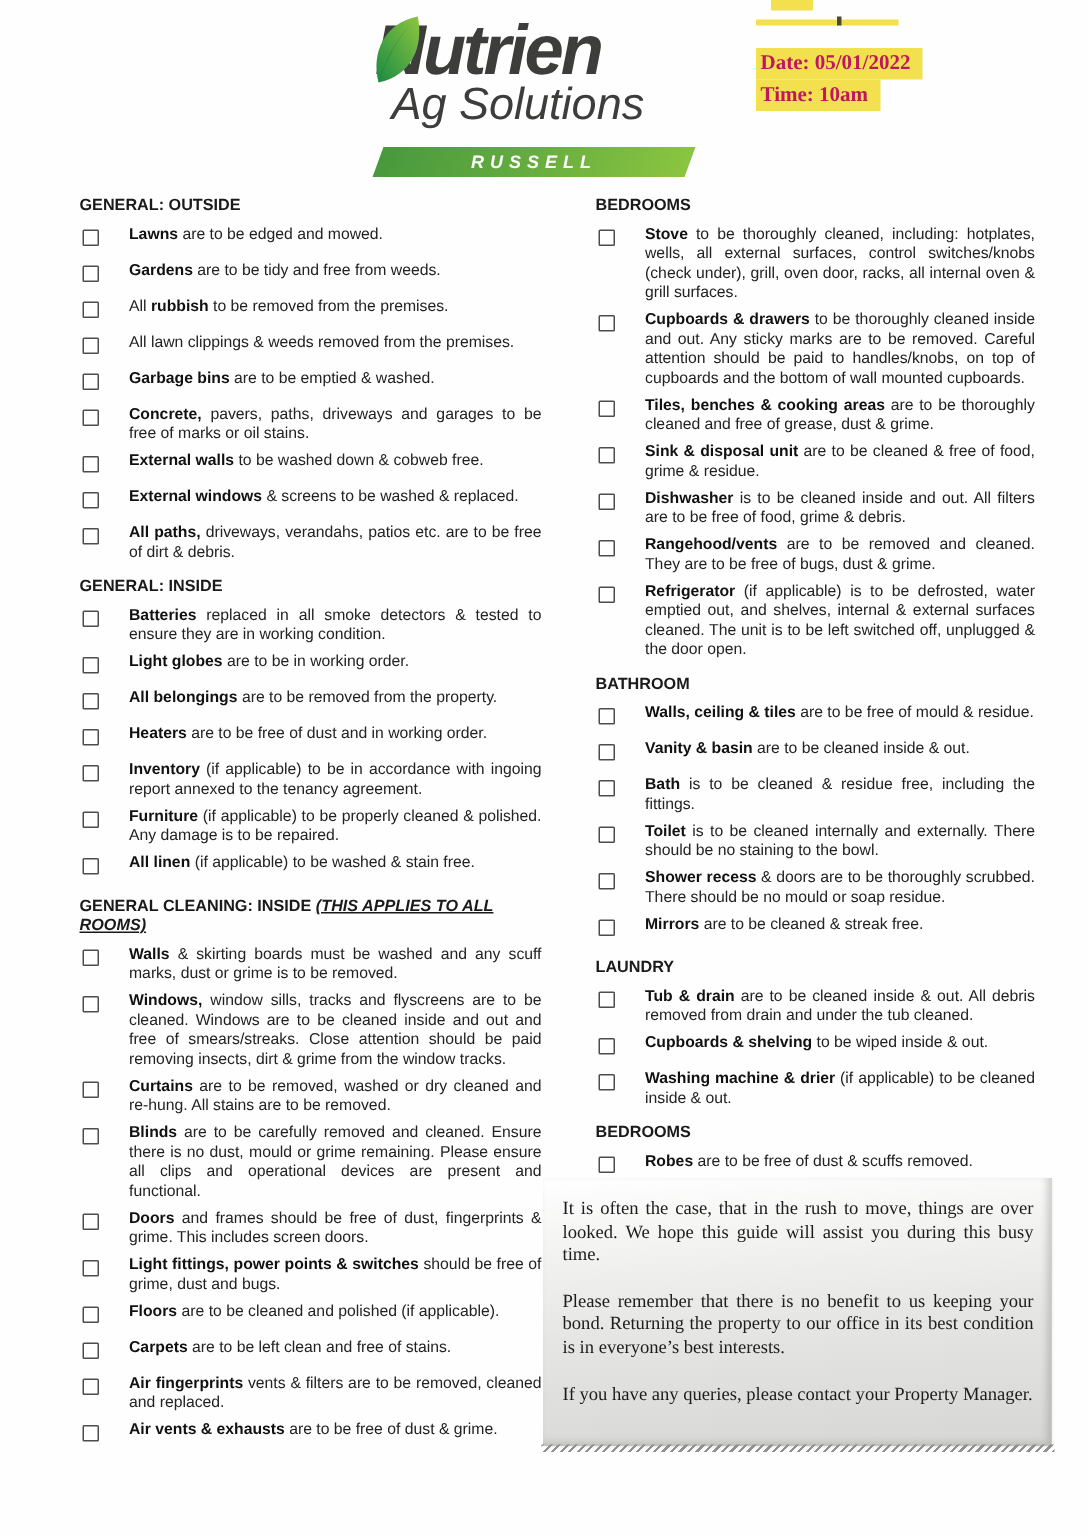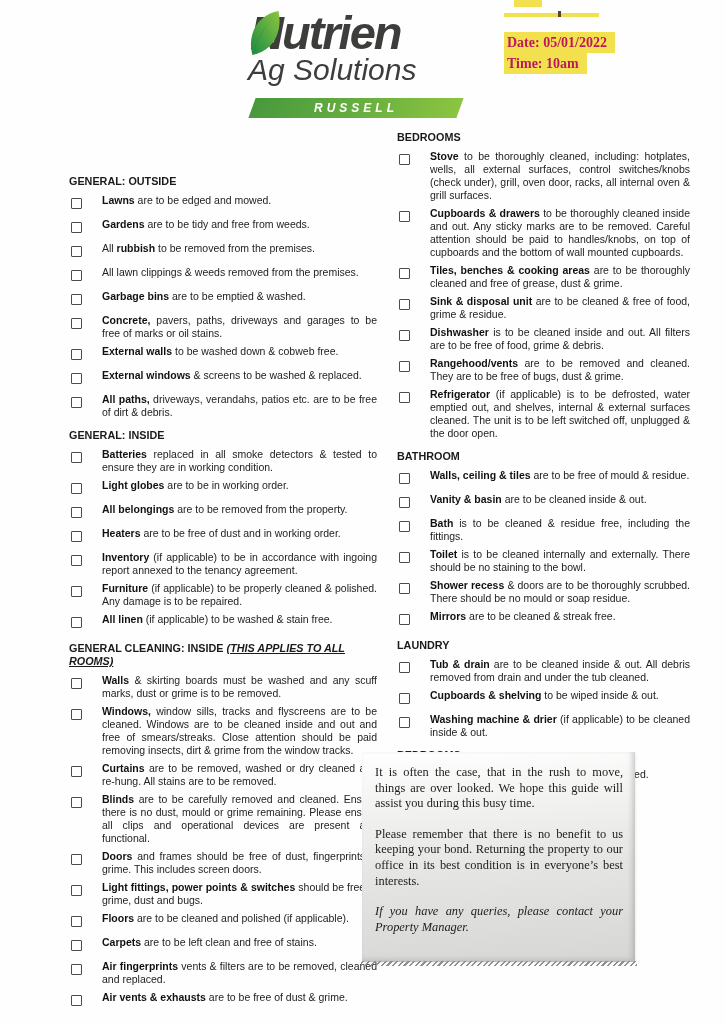--- a/index.html
+++ b/index.html
@@ -11,68 +11,68 @@
   }
   
   .logo-wrap{position:absolute;left:238px;top:8px;width:240px;}
   .brand{
     position:relative;margin-left:12px;
     font-style:italic;font-weight:bold;font-size:47px;line-height:50px;
     letter-spacing:-2px;color:#3d3d3c;
   }
   .leaf{position:absolute;left:-4px;top:2px;width:42px;height:46px;}
   .brand-sub{
-    margin-left:10px;margin-top:-4px;
+    margin-left:23px;margin-top:-4px;
     font-style:italic;font-size:30px;line-height:32px;color:#3d3d3c;
   }
   .banner{
     position:absolute;left:14px;top:90px;width:208px;height:20px;
     transform:skewX(-20deg);
     background:linear-gradient(90deg,#48993d 0%,#63ab3f 45%,#8bc540 100%);
     display:flex;align-items:center;justify-content:center;
   }
   .banner span{
     transform:skewX(20deg);
     font-style:italic;font-weight:bold;font-size:12px;letter-spacing:4px;color:#ffffff;
   }
   
   .mark-top{position:absolute;left:514px;top:0;width:28px;height:7px;background:#f2e04e;}
   .mark-line{position:absolute;left:504px;top:13px;width:95px;height:4px;background:#f2e04e;}
   .mark-tick{position:absolute;left:558px;top:11px;width:3px;height:6px;background:#4a4a38;}
   .datetime{position:absolute;left:504px;top:32px;font-family:"Liberation Serif",serif;font-weight:bold;font-size:14px;line-height:19px;color:#be185d;}
   .datetime .hl{display:table;background:#f2e04e;padding:1px 8px 1px 3px;}
   
   .col{position:absolute;top:124px;}
-  .col-left{left:69px;width:308px;margin-top:44px;}
+  .col-left{left:53px;width:308px;}
   .col-right{left:397px;width:293px;}
   .sec-title{
     font-weight:bold;font-size:10.8px;line-height:13px;color:#1a1a1a;
     margin:10px 0 6px 0;
   }
   .section:first-child .sec-title{margin-top:7px;}
   .sec-suffix{font-style:italic;text-decoration:underline;}
   .row{display:flex;margin:0 0 5px 0;}
   .cbw{flex:0 0 33px;padding-top:1px;}
   .cb{
     display:inline-block;width:11px;height:11px;margin-left:2px;
     border:1.2px solid #4c4c4c;border-radius:1px;background:#fff;box-sizing:border-box;
   }
   .itxt{flex:1;font-size:10.5px;line-height:13px;text-align:justify;color:#222;}
   .itxt b{color:#111;}
   
   .footer-note{
-    position:absolute;left:362px;top:752px;width:273px;box-sizing:border-box;
+    position:absolute;left:362px;top:785px;width:339px;box-sizing:border-box;
     padding:13px 12px 10px 13px;
     font-family:"Liberation Serif",serif;font-size:12.4px;line-height:15.6px;
     text-align:justify;color:#1c1c1c;
     background:linear-gradient(176deg,#ffffff 0%,#f4f4f3 22%,#e5e5e3 55%,#d6d6d4 100%);
     box-shadow:inset -3px -2px 5px rgba(110,110,108,.30), 1px 1px 2px rgba(0,0,0,.07);
   }
   .footer-note p{margin:0 0 15px 0;}
-  .footer-note p:last-child{margin-bottom:17px;font-style:italic;}
+  .footer-note p:last-child{margin-bottom:17px;}
   .footer-note::after{
     content:"";position:absolute;left:-1px;right:-2px;bottom:-4px;height:5px;
     background:repeating-linear-gradient(-45deg,#90908e 0 1.5px,rgba(255,255,255,0) 1.5px 4px);
   }
 </style>
 </head>
 <body>
 
 <div class="logo-wrap">
   <div class="brand">

